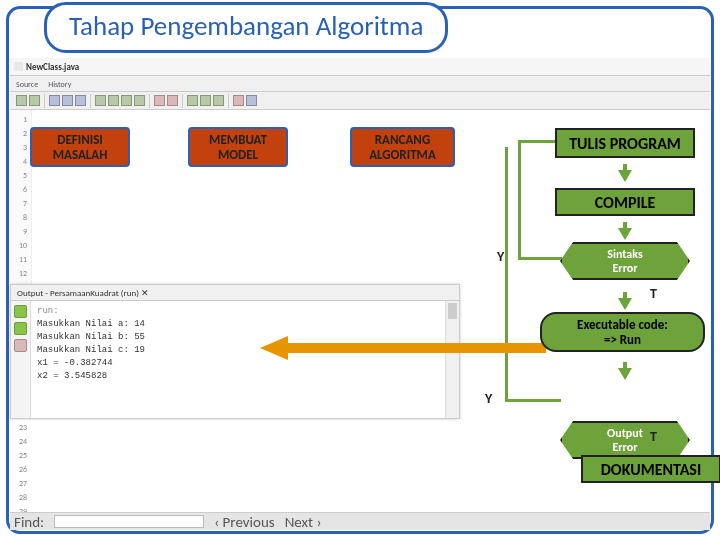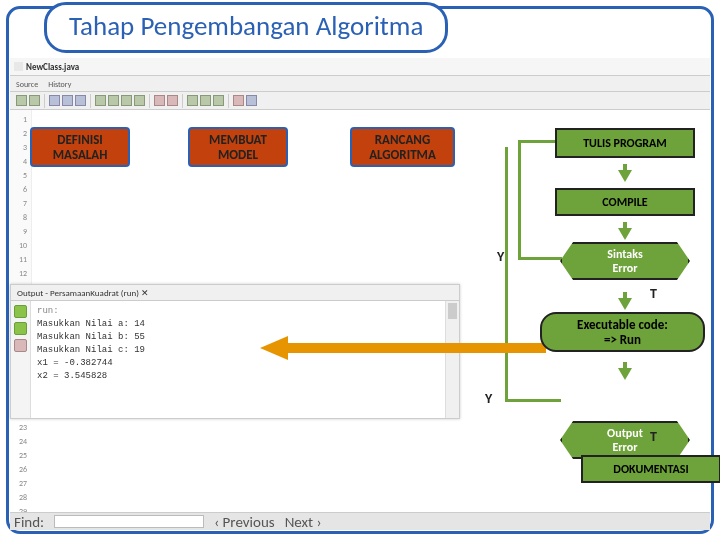--- a/index.html
+++ b/index.html
@@ -34,21 +34,21 @@
   .output-text .run { color: #888; }
   .output-text .build { color: #388e3c; }
   .output-scroll { width: 14px; background: #f0f0f0; border-left: 1px solid #ddd; position: relative; }
   .output-scroll .thumb { position: absolute; top: 2px; left: 2px; right: 2px; height: 16px; background: #ccc; }
   
   .findbar { position: absolute; bottom: 10px; left: 10px; right: 10px; height: 18px; background: #e5e5e5; border-top: 1px solid #ccc; display: flex; align-items: center; font-size: 15px; color: #555; padding-left: 4px; gap: 10px; }
   .findbar .field { width: 150px; height: 13px; background: #fff; border: 1px solid #bbb; }
   
   
   .fbox { position: absolute; border: 2px solid #2b61b5; background: #c2410c; border-radius: 4px; display: flex; align-items: center; justify-content: center; text-align: center; font-weight: bold; font-size: 13px; color: #222; padding: 4px 6px; z-index: 20; }
-  .gbox { position: absolute; border: 2px solid #222; background: #6ea23a; display: flex; align-items: center; justify-content: center; text-align: center; font-weight: bold; font-size: 12px; color: #fff; padding: 4px 6px; z-index: 20; }
+  .gbox { position: absolute; border: 2px solid #222; background: #6ea23a; display: flex; align-items: center; justify-content: center; text-align: center; font-weight: bold; font-size: 16px; color: #fff; padding: 4px 6px; z-index: 20; }
   .gbox.black { color: #000; }
   .hex { clip-path: polygon(10% 0, 90% 0, 100% 50%, 90% 100%, 10% 100%, 0 50%); border: none; position: relative; }
   .hex::before { content: ''; position: absolute; inset: 0; border: 2px solid #222; clip-path: polygon(10% 0, 90% 0, 100% 50%, 90% 100%, 10% 100%, 0 50%); }
   
   .arrow-down { position: absolute; width: 0; height: 0; border-left: 7px solid transparent; border-right: 7px solid transparent; border-top: 12px solid #6ea23a; z-index: 18; }
   .arrow-down::before { content: ''; position: absolute; top: -18px; left: -2px; width: 4px; height: 8px; background: #6ea23a; }
   .conn-line { position: absolute; background: #6ea23a; z-index: 17; }
   
   .orange-arrow { position: absolute; z-index: 19; }
   .orange-arrow .head { position: absolute; width: 0; height: 0; border-top: 12px solid transparent; border-bottom: 12px solid transparent; border-right: 28px solid #e69500; left: 0; top: -12px; }

